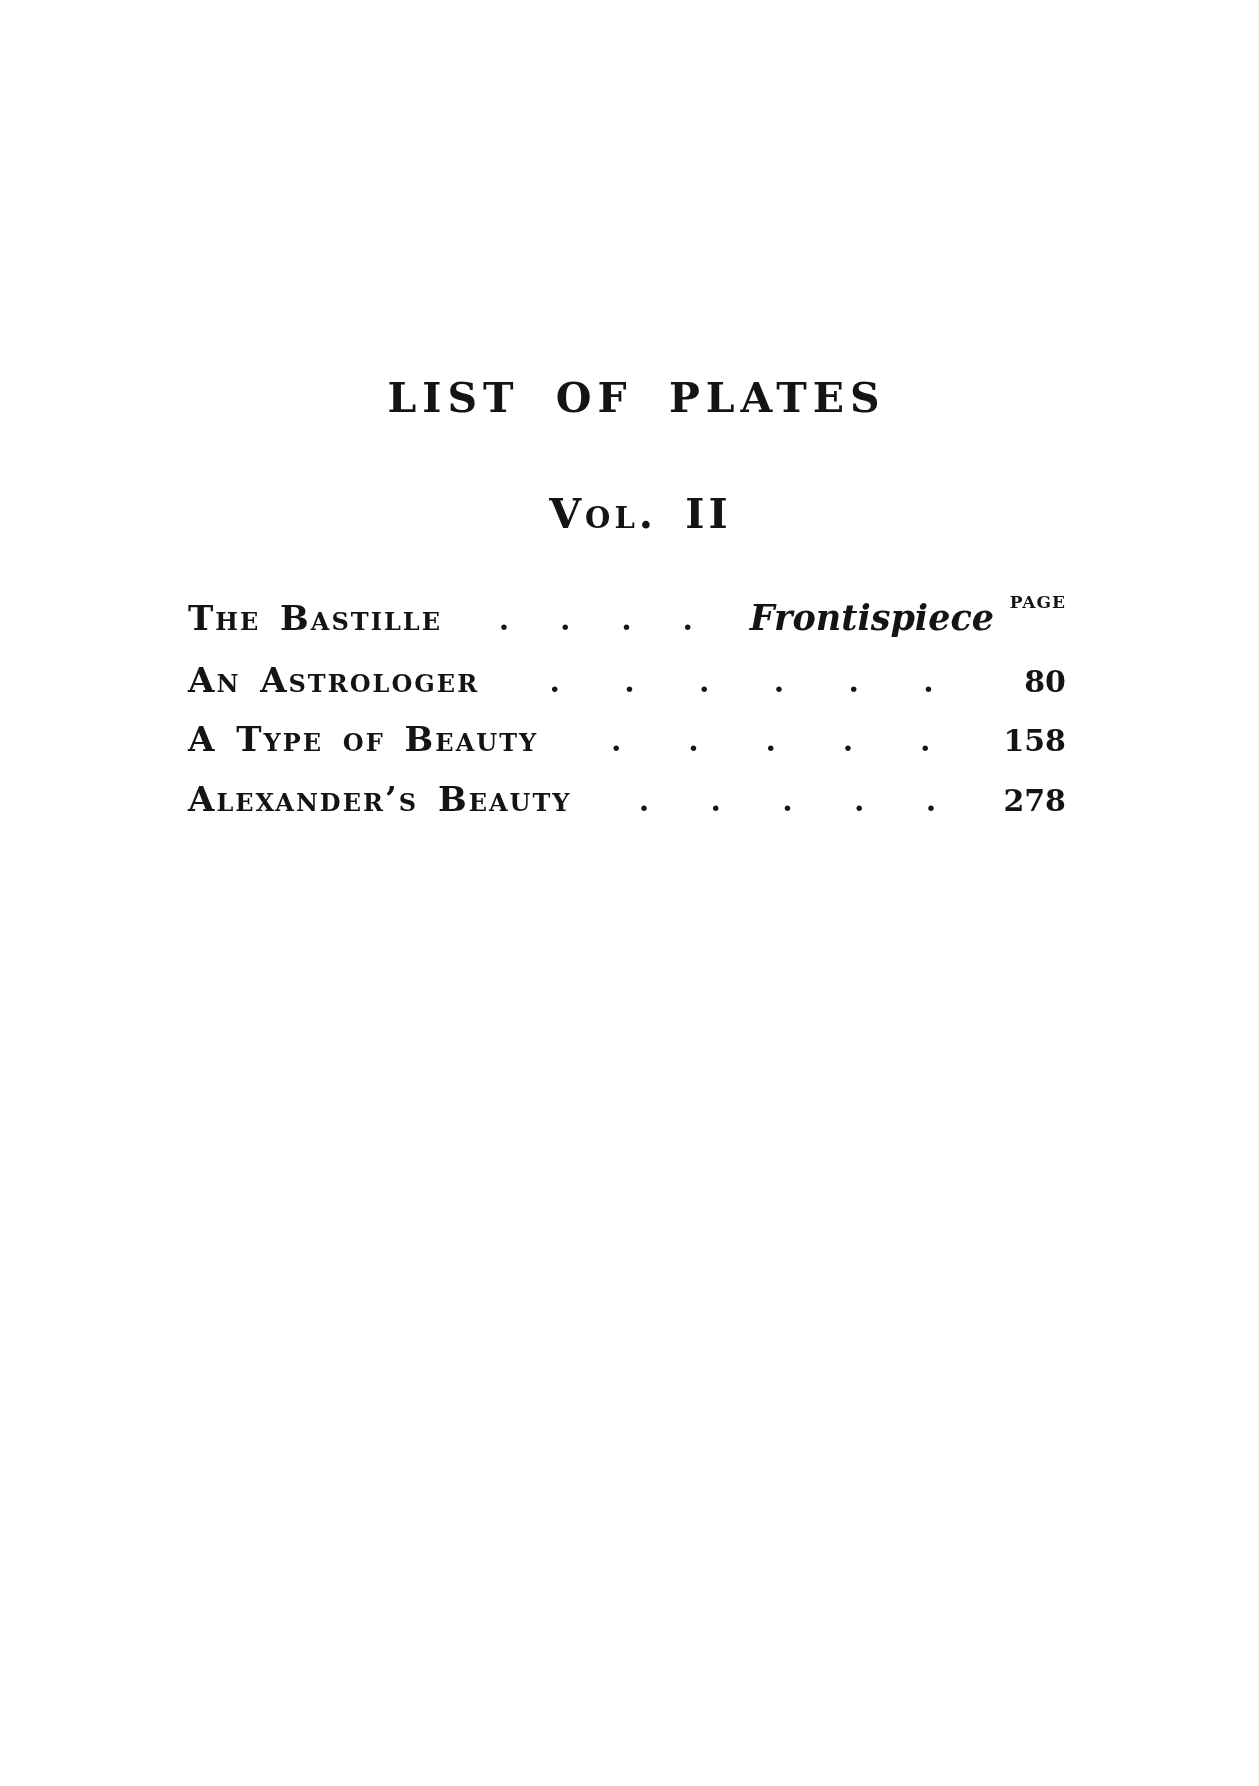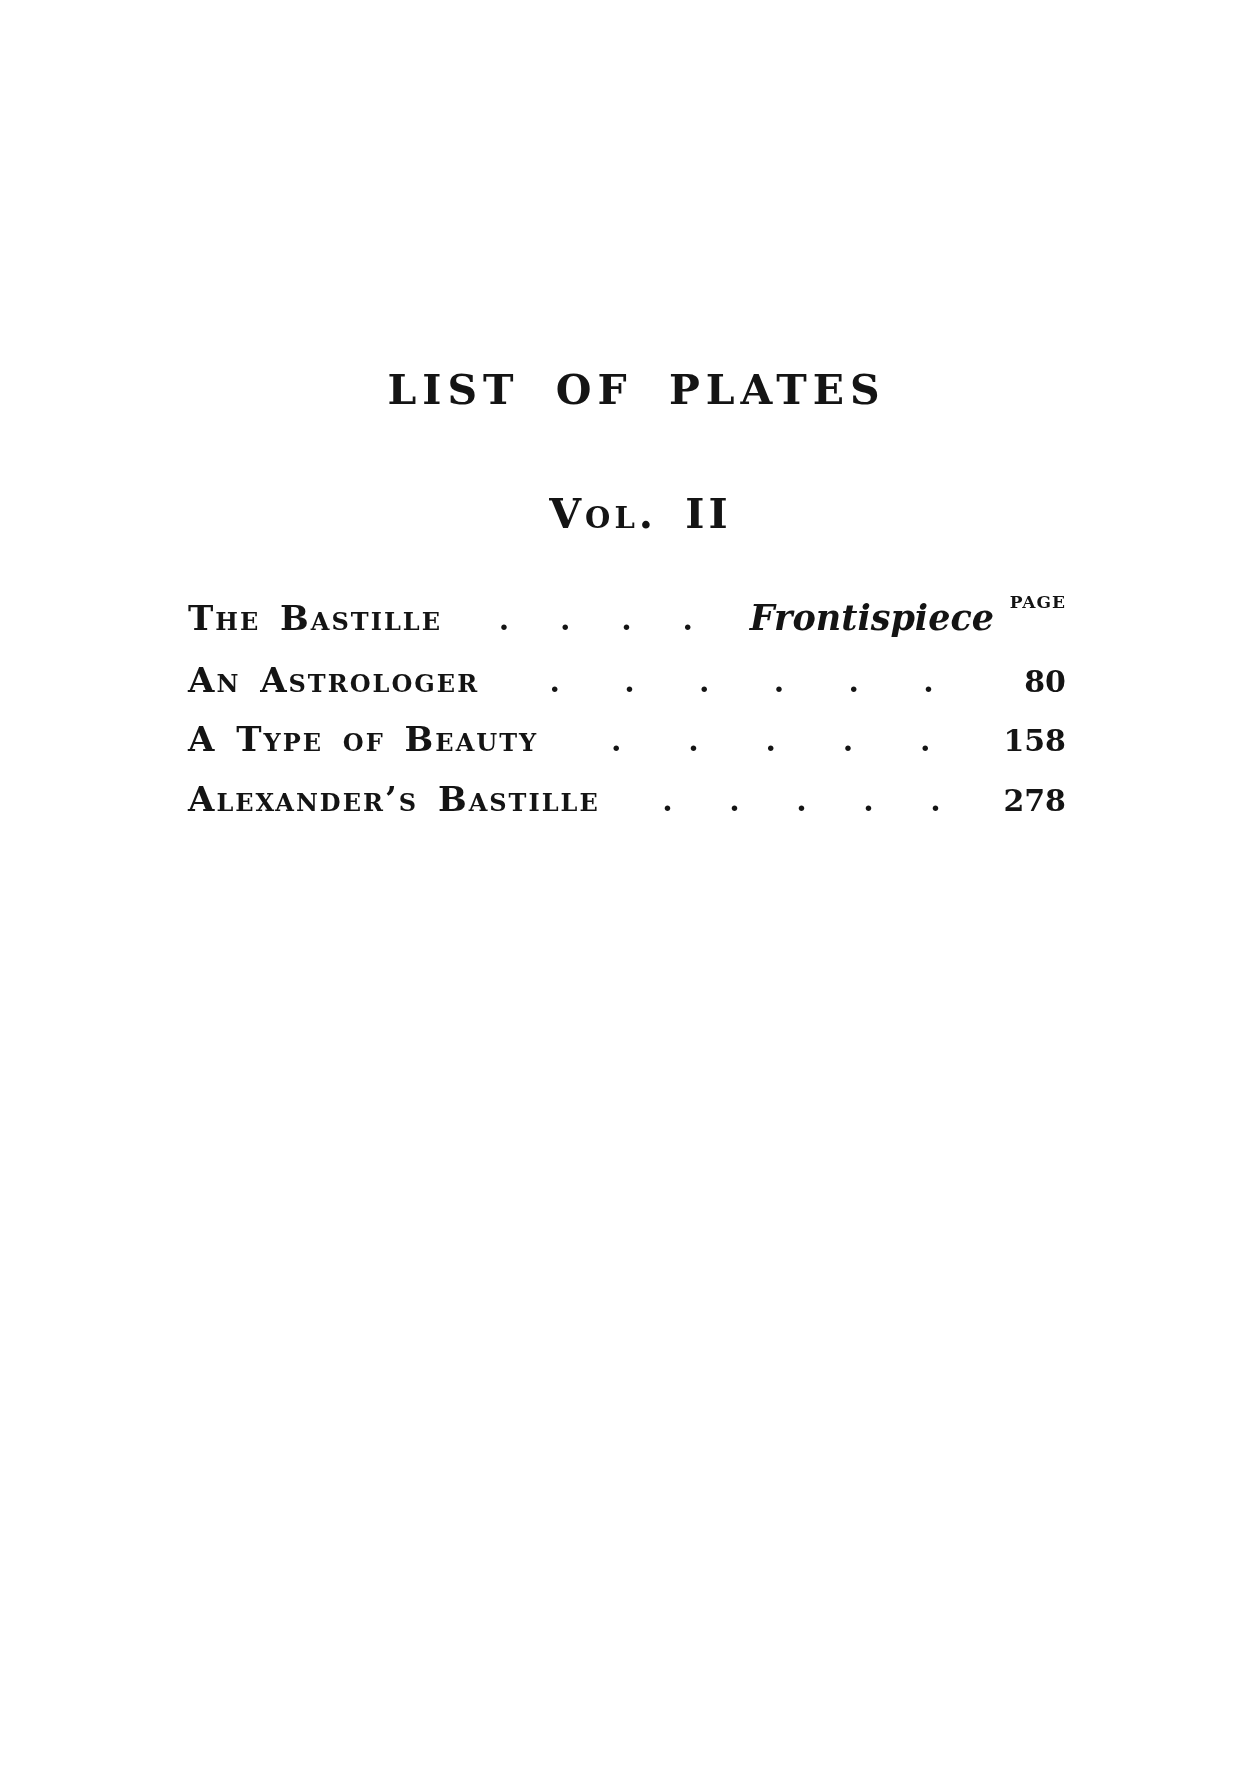--- a/index.html
+++ b/index.html
@@ -13,21 +13,21 @@
     height: 1786px;
     background: #ffffff;
     overflow: hidden;
     font-family: "DejaVu Serif", serif;
     color: #141414;
   }
 
   
   .plates-title {
     position: absolute;
-    top: 370px;
+    top: 378px;
     left: 14px;
     width: 1245px;
     margin: 0;
     text-align: center;
     font-size: 41px;
     font-weight: 700;
     letter-spacing: 6px;
     word-spacing: 16px;
     line-height: 1;
     white-space: nowrap;
@@ -157,21 +157,21 @@
           <span class="dot">.</span>
           <span class="dot">.</span>
           <span class="dot">.</span>
           <span class="dot">.</span>
           <span class="dot">.</span>
         </span>
       <span class="plate-page">158</span>
     </div>
 
     <div class="plate-row row-3">
-      <span class="plate-title">Alexander’s Bastille</span>
+      <span class="plate-title">Alexander’s Beauty</span>
       <span class="leaders">
           <span class="dot">.</span>
           <span class="dot">.</span>
           <span class="dot">.</span>
           <span class="dot">.</span>
           <span class="dot">.</span>
         </span>
       <span class="plate-page">278</span>
     </div>
 

